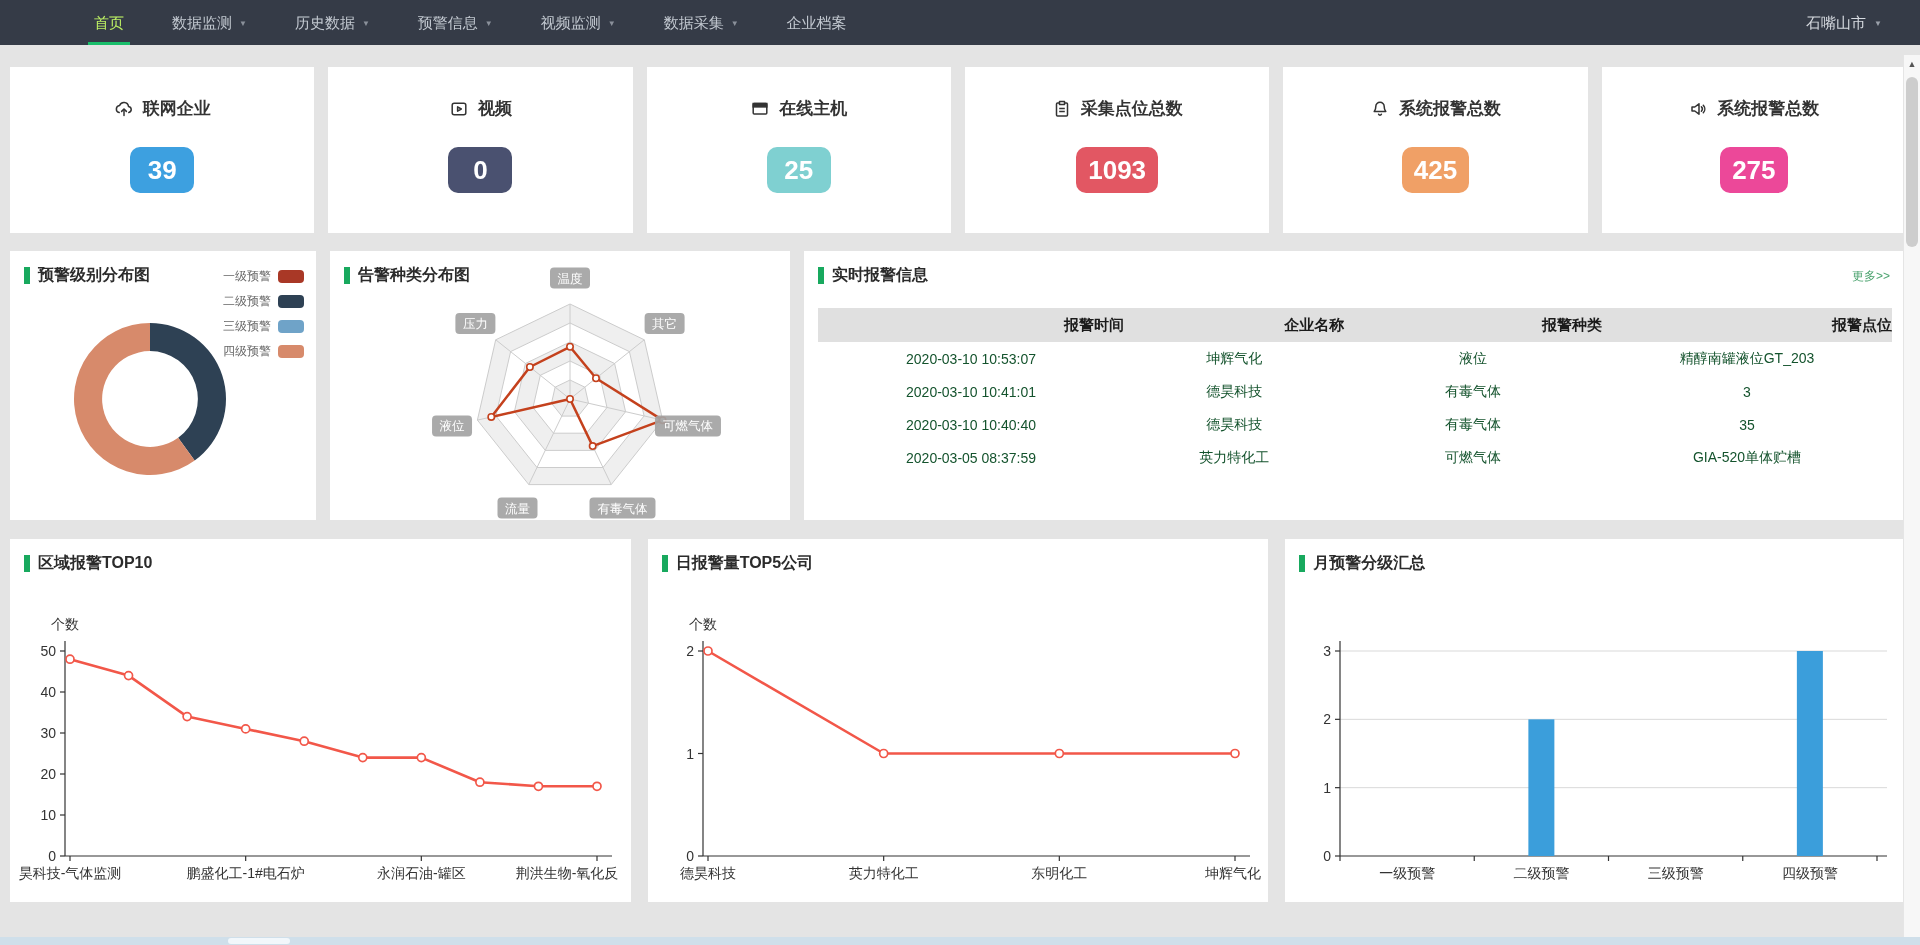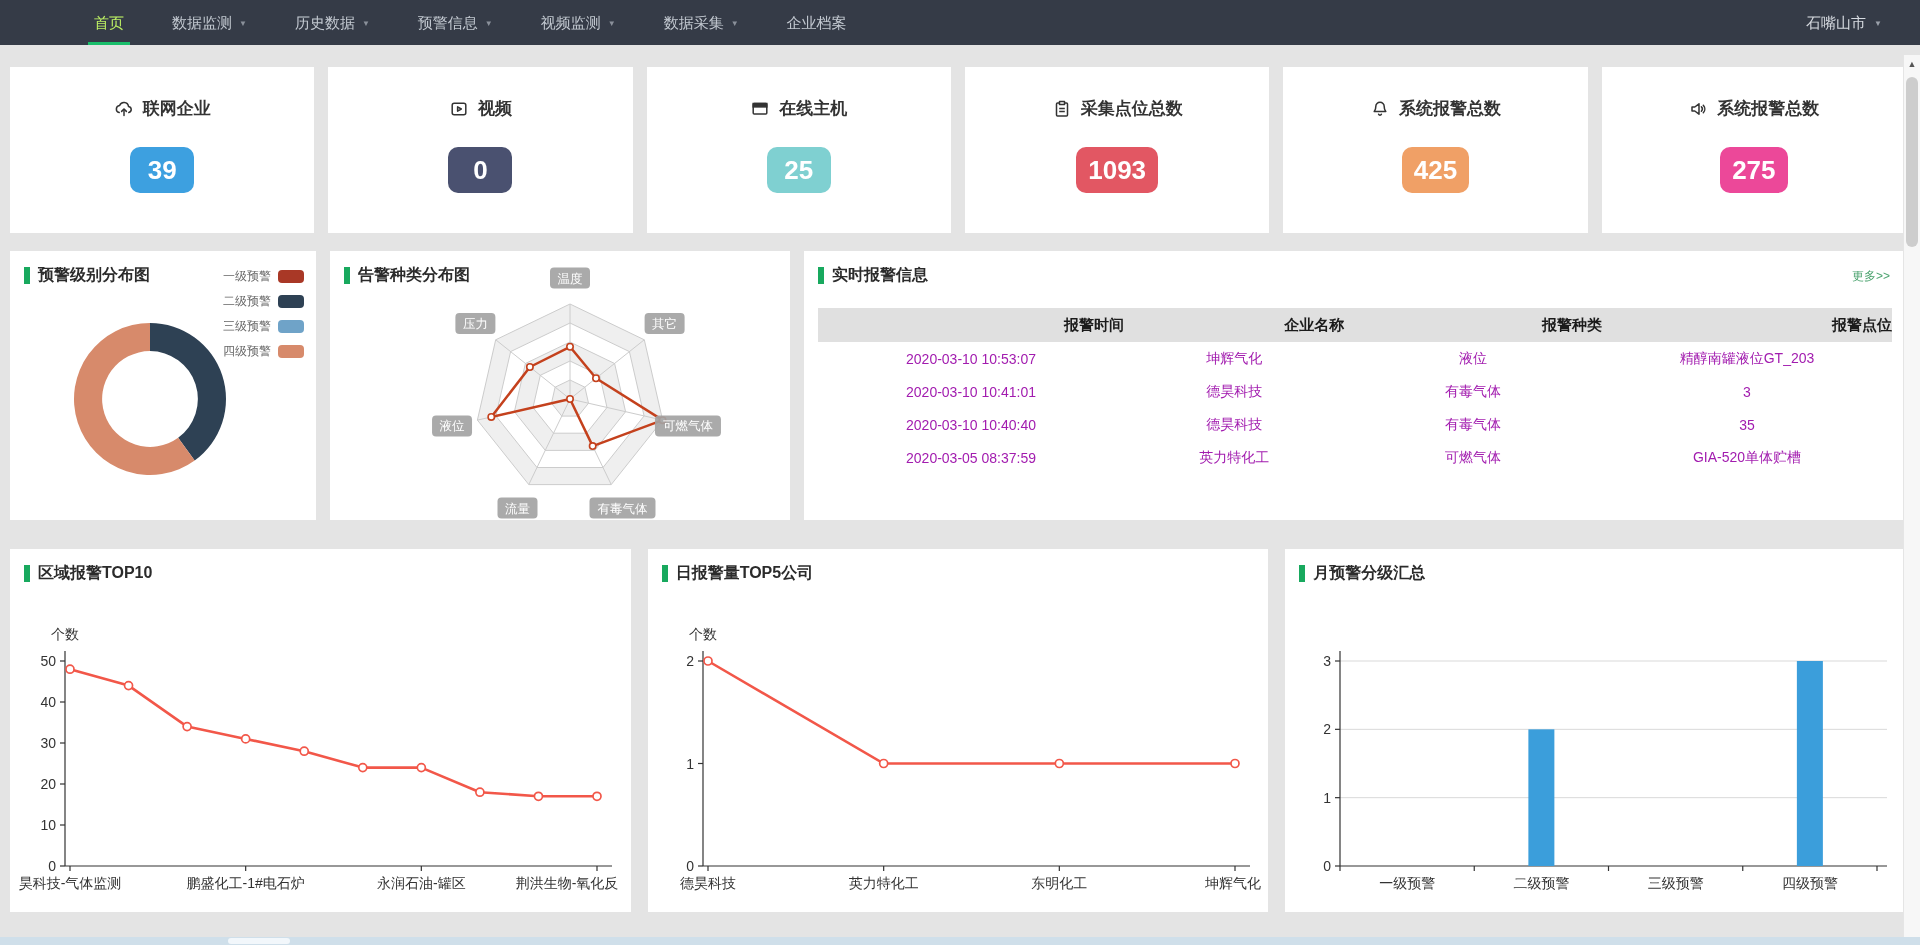--- a/index.html
+++ b/index.html
@@ -13,21 +13,21 @@
   .nav-item { position:relative; color:#c3c9d1; font-size:15px; line-height:45px; padding:0 24px; cursor:pointer; white-space:nowrap; }
   .nav-item .caret { font-size:8px; color:#8a909a; margin-left:7px; vertical-align:2px; }
   .nav-item.active { color:#bef264; }
   .nav-item.active::after { content:""; position:absolute; left:18px; right:18px; bottom:0; height:3px; background:#19be6b; }
   .nav-region { margin-left:auto; color:#d6dae0; font-size:15px; line-height:45px; padding-right:38px; cursor:pointer; white-space:nowrap; }
   .nav-region .caret { font-size:8px; color:#9aa0aa; margin-left:8px; vertical-align:2px; }
 
   
   .main { position:absolute; top:45px; left:0; right:0; }
   .row1 { display:grid; grid-template-columns:repeat(6,1fr); gap:14px; height:166px; margin:22px 14px 18px 10px; }
-  .row2 { display:grid; grid-template-columns:306px 460px 1fr; gap:14px; height:269px; margin:0 14px 29px 10px; }
+  .row2 { display:grid; grid-template-columns:306px 460px 1fr; gap:14px; height:269px; margin:0 14px 19px 10px; }
   .row3 { display:grid; grid-template-columns:1fr 1fr 1fr; gap:17px; height:363px; margin:0 14px 0 10px; }
   .panel { background:#ffffff; position:relative; overflow:hidden; }
 
   .panel-title { position:absolute; top:14px; left:14px; display:flex; align-items:center; z-index:3; }
   .panel-title .bar { width:6px; height:17px; background:#18a95e; margin-right:8px; }
   .panel-title .t { font-size:16px; font-weight:bold; color:#2b2b2b; white-space:nowrap; }
 
   
   .card { background:#fff; text-align:center; }
   .stat-head { margin-top:30px; display:inline-flex; align-items:center; gap:9px; font-size:17px; font-weight:bold; color:#333; }
@@ -39,21 +39,21 @@
   .legend { position:absolute; top:13px; right:12px; z-index:2; }
   .leg-item { display:flex; align-items:center; justify-content:flex-end; height:25px; }
   .leg-label { font-size:12px; color:#666; margin-right:7px; white-space:nowrap; }
   .leg-swatch { width:26px; height:13px; border-radius:4px; }
 
   
   .more-link { position:absolute; top:17px; right:16px; font-size:12px; color:#4ca36f; cursor:pointer; z-index:3; }
   .rt-wrap { position:absolute; top:57px; left:14px; right:14px; }
   table.rt { width:100%; border-collapse:collapse; }
   table.rt th { background:#e0e0e0; height:34px; font-size:15px; font-weight:bold; color:#1b1b1b; text-align:right; }
-  table.rt td { height:33px; font-size:14px; color:#a21caf; text-align:center; }
+  table.rt td { height:33px; font-size:14px; color:#14532d; text-align:center; }
 
   svg text { font-family:"Liberation Sans","DejaVu Sans",sans-serif; }
   .chart-abs { position:absolute; left:0; bottom:6px; }
   .radar-abs { position:absolute; inset:0; }
   .donut-abs { position:absolute; left:0; top:36px; }
 
   
   .vscroll { position:fixed; right:0; top:55px; bottom:8px; width:17px; background:#f7f7f7; border-left:1px solid #e5e5e5; z-index:9; }
   .vscroll .arrow { height:18px; text-align:center; font-size:9px; color:#555; line-height:18px; cursor:pointer; }
   .vscroll .thumb { position:absolute; top:22px; left:2px; width:12px; height:170px; border-radius:6px; background:#cdcdcd; cursor:pointer; }

